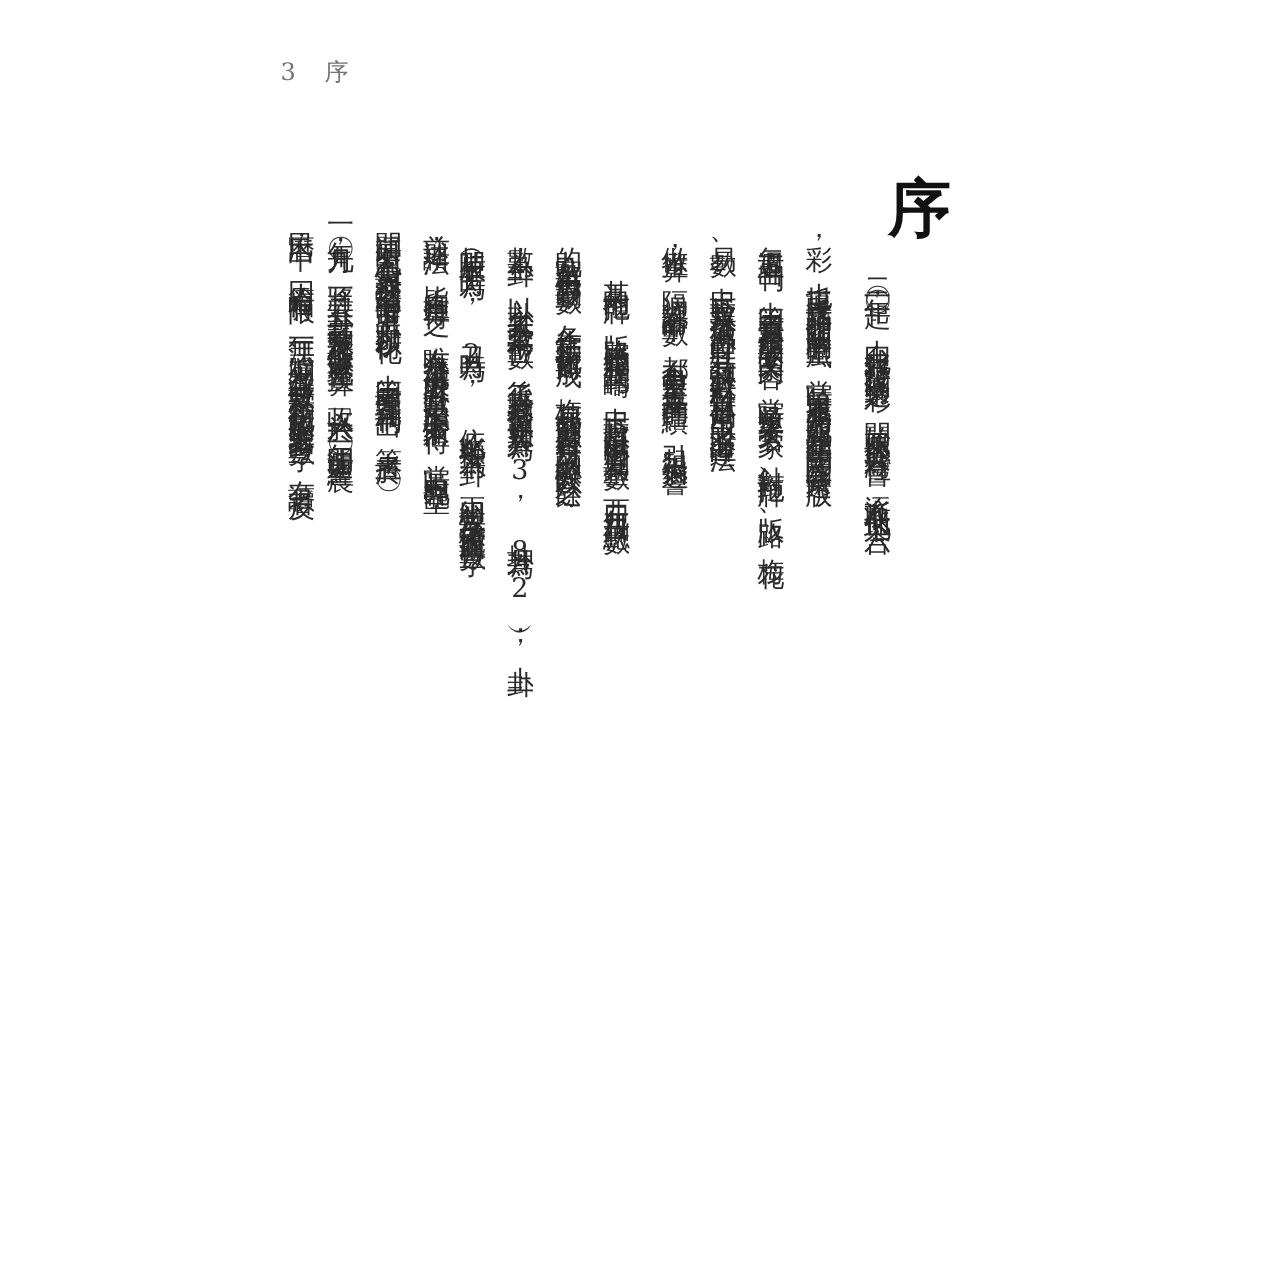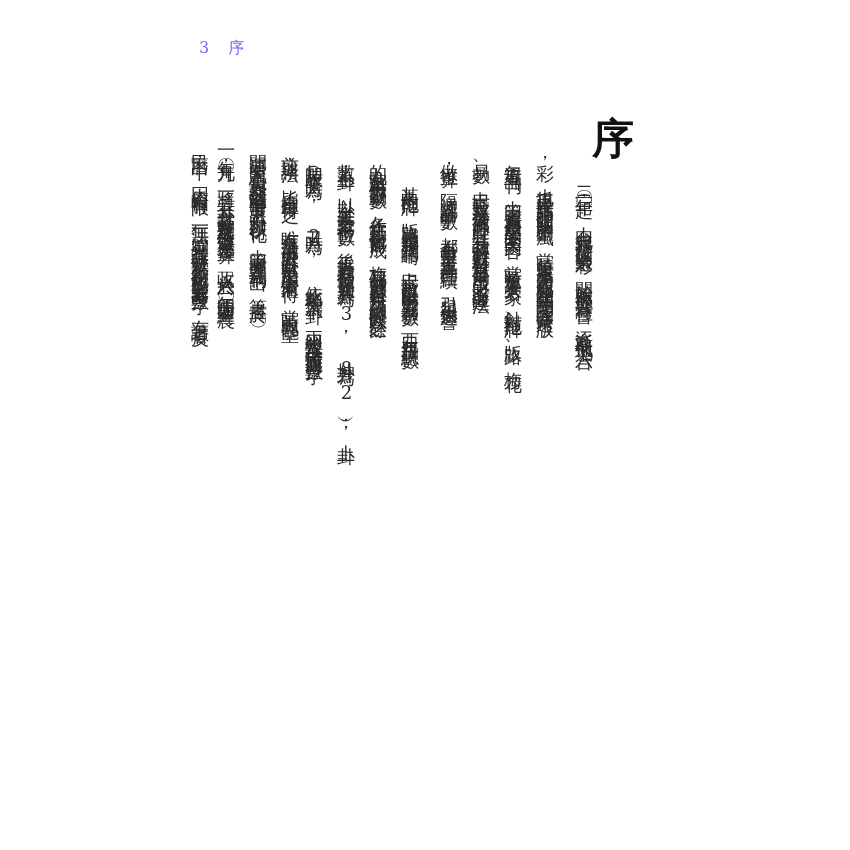--- a/index.html
+++ b/index.html
@@ -10,24 +10,24 @@
     body {
       width: 850px;
       height: 850px;
       position: relative;
       overflow: hidden;
       font-family: "DejaVu Serif", "Liberation Serif", serif;
       color: #222222;
     }
     .running-head {
       position: absolute;
-      left: 199px;
+      left: 187px;
       top: 38px;
       font-size: 16px;
-      color: #8b5cf6;
+      color: #737373;
       letter-spacing: 2px;
     }
     .running-head .pg { margin-right: 10px; }
     .page-title {
       position: absolute;
       left: 592px;
       top: 118px;
       font-size: 42px;
       font-weight: bold;
       color: #111;

